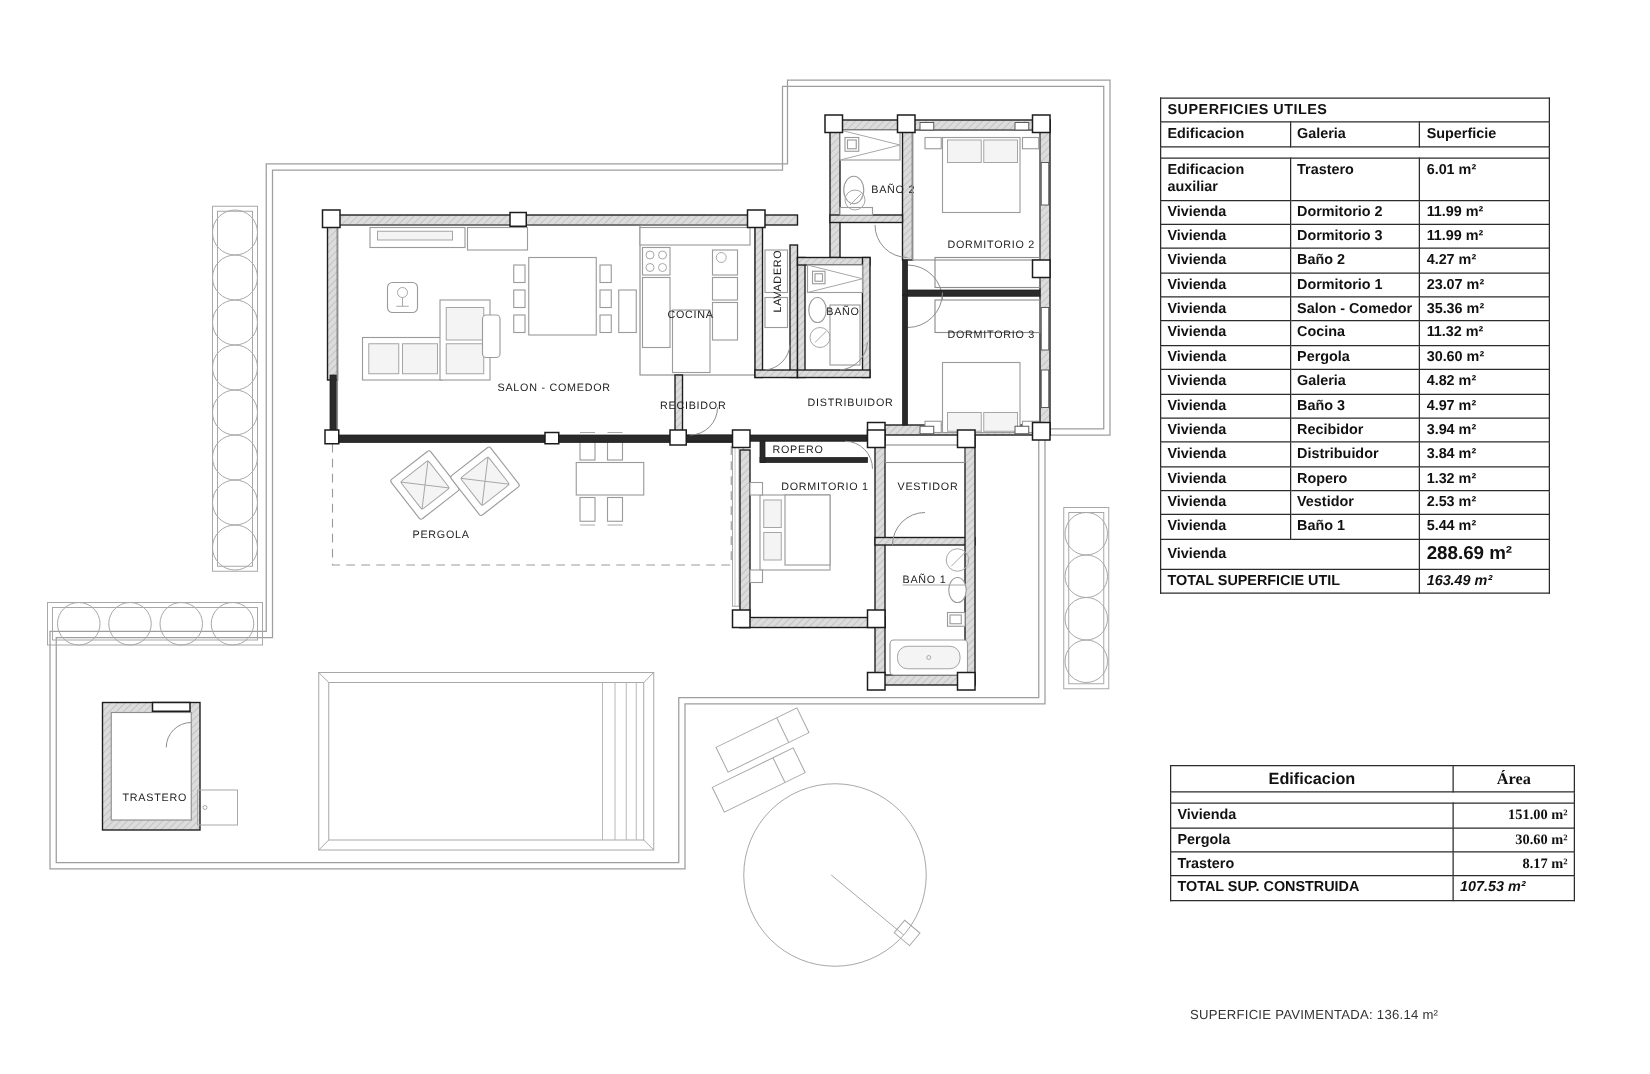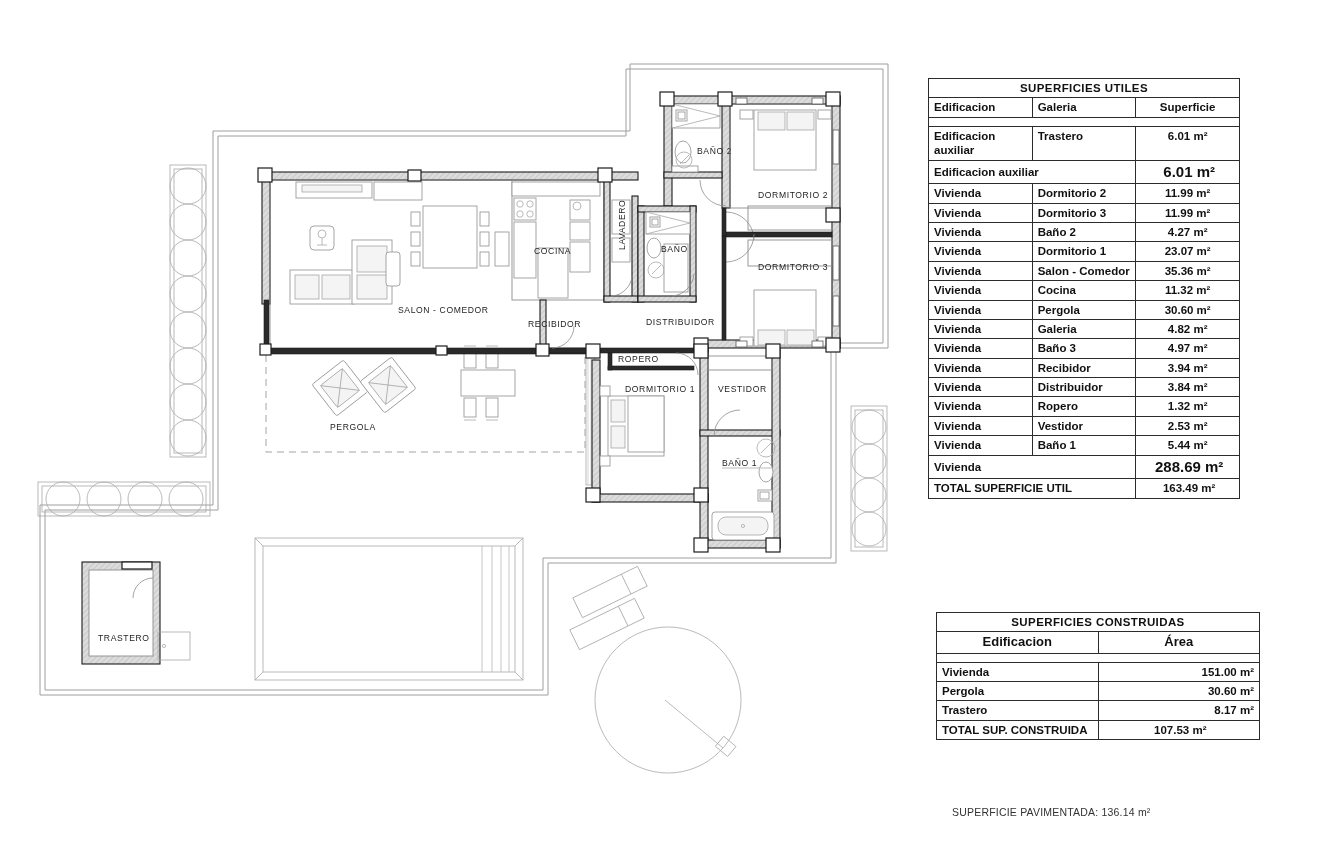--- a/index.html
+++ b/index.html
@@ -41,54 +41,53 @@
   table.surf td, table.surf th {
     border: 1px solid #2b2b2b;
     padding: 2px 5px;
     font-size: 11.5px;
     font-weight: bold;
     color: #111;
     line-height: 1.25;
     background: #fff;
   }
   .title-cell {
-    text-align: center;
     font-size: 14.5px;
     letter-spacing: .4px;
     padding: 5px 4px;
   }
   .hdr td { font-size: 13px; }
   .col-a { width: 36%; }
   .col-b { width: 38%; }
   .col-c { width: 26%; text-align: right; }
   .spacer-row td {
     border: none;
     height: 9px;
     padding: 0;
   }
-  .num { text-align: center; white-space: nowrap; }
+  .num { text-align: left; white-space: nowrap; }
   .row-aux td { vertical-align: top; }
   .subtotal td {
     border-left: none; border-right: none;
     border-top: 1px solid #2b2b2b; border-bottom: none;
     font-size: 15px;
     padding: 4px 5px 2px 2px;
   }
   .subtotal td.num { font-size: 15px; padding-right: 2px; }
   .grandtotal td {
     border: none;
     font-size: 15.5px;
     padding: 4px 5px 2px 2px;
     margin-top: 48px;
   }
-  .grandtotal td.num { padding-right: 2px; }
+  .grandtotal td.num { padding-right: 2px; font-style: italic; }
 
   
   #table-construidas .col-x { width: 70%; }
-  #table-construidas .col-y { width: 30%; text-align: right; }
+  #table-construidas .col-y { width: 30%; text-align: right; font-family: Liberation Serif, serif; }
   #table-construidas .hdr2 td { text-align: center; font-size: 13px; }
 
   .pav-note {
     position: absolute;
     left: 952px; top: 806px;
     font-size: 10.5px;
     font-weight: normal;
     color: #333;
     letter-spacing: .2px;
   }
@@ -495,37 +494,33 @@
 
   <div class="table-block" id="table-utiles">
     <table class="surf">
       <tbody>
         <tr>
           <td class="title-cell" colspan="3">SUPERFICIES UTILES</td>
         </tr>
         <tr class="hdr">
           <td class="col-a">Edificacion</td>
           <td class="col-b">Galeria</td>
-          <td class="col-c" style="text-align:center">Superficie</td>
+          <td class="col-c" style="text-align:left">Superficie</td>
         </tr>
         <tr class="spacer-row">
           <td colspan="3"></td>
         </tr>
         <tr class="row-aux">
           <td class="col-a">
             <span>Edificacion</span><br>
             <span>auxiliar</span>
           </td>
           <td class="col-b">Trastero</td>
           <td class="col-c num">6.01 m²</td>
         </tr>
-        <tr class="subtotal">
-          <td colspan="2">Edificacion auxiliar</td>
-          <td class="num">6.01 m²</td>
-        </tr>
         </tbody>
         <tbody id="utiles-rows">
           <tr>
             <td class="col-a">Vivienda</td>
             <td class="col-b">Dormitorio 2</td>
             <td class="col-c num">11.99 m²</td>
           </tr>
           <tr>
             <td class="col-a">Vivienda</td>
             <td class="col-b">Dormitorio 3</td>
@@ -601,23 +596,20 @@
           <td colspan="2">TOTAL SUPERFICIE UTIL</td>
           <td class="num">163.49 m²</td>
         </tr>
       </tbody>
     </table>
   </div>
 
   <div class="table-block" id="table-construidas">
     <table class="surf">
       <tbody>
-        <tr>
-          <td class="title-cell" colspan="2">SUPERFICIES CONSTRUIDAS</td>
-        </tr>
         <tr class="hdr2">
           <td class="col-x">Edificacion</td>
           <td class="col-y" style="text-align:center">Área</td>
         </tr>
         <tr class="spacer-row">
           <td colspan="2"></td>
         </tr>
         </tbody>
         <tbody id="construidas-rows">
           <tr>

